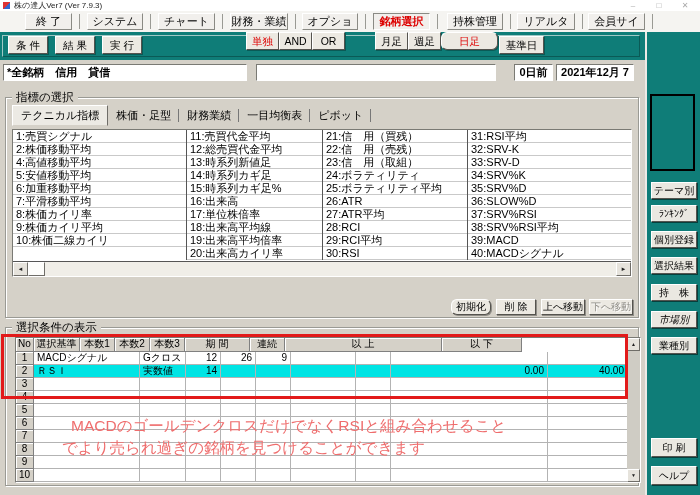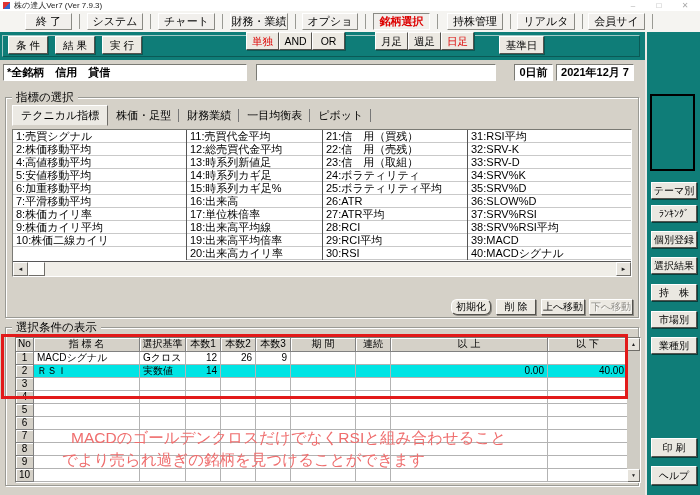--- a/index.html
+++ b/index.html
@@ -90,21 +90,21 @@
   .c5{width:35px} .c6{width:65px} .c7{width:35px} .c8{width:157px} .c9{width:80px}
   .vscroll { position:absolute; right:0; top:0; width:13px; height:144px; background:#cfccc4; }
   .vbtn { position:absolute; left:0; width:13px; height:13px; background:#e6e3dc; border:1px solid;
           border-color:#ffffff #6f6d68 #6f6d68 #ffffff; font-size:5px; line-height:11px; text-align:center; color:#222; }
 
   
   .red-rect { position:absolute; left:1px; top:248px; width:627px; height:65px;
               border:3px solid #e21a1a; z-index:5; pointer-events:none; }
   .annotation { position:absolute; left:62px; top:329px; z-index:6; color:#ef6d6d;
                 font-size:15.5px; line-height:22px; white-space:nowrap; }
-  .annotation .l1 { padding-left:9px;margin-top:12px; }
+  .annotation .l1 { padding-left:9px; }
 
   
   .sidebar { position:absolute; left:645px; top:32px; width:55px; height:463px; background:#0f7d78;
              border-left:2px solid #eceae6; }
   .black-rect { position:absolute; left:3px; top:62px; width:45px; height:77px;
                 border:2px solid #000; background:#0f7d78; }
   .side-btn { position:absolute; left:4px; width:46px; height:17px; line-height:15px; text-align:center;
               font-size:10px; background:#eae8e1; border:1px solid;
               border-color:#ffffff #55534e #55534e #ffffff; box-shadow:1px 1px 0 #063f3c; cursor:default; }
   .side-btn.tall { height:19px; line-height:17px; }
@@ -142,21 +142,21 @@
     <div class="tbtn" style="left:55px;width:40px;">結 果</div>
     <div class="tbtn" style="left:102px;width:40px;">実 行</div>
     <div class="btn-group" id="mode-group" style="left:246px;">
         <div class="tbtn redtxt" style="width: 33px;">単独</div>
         <div class="tbtn" style="width: 33px;">AND</div>
         <div class="tbtn" style="width: 33px;">OR</div>
       </div>
     <div class="btn-group" id="period-group" style="left:375px;">
         <div class="tbtn" style="width: 33px;">月足</div>
         <div class="tbtn" style="width: 33px;">週足</div>
-        <div class="tbtn redtxt" style="width: 33px;">日足</div>
+        <div class="tbtn redtxt" style="width: 57px; border-radius: 6px;">日足</div>
       </div>
     <div class="tbtn" style="left:499px;width:45px;">基準日</div>
   </div>
 
   <div class="filterbar">
     <div class="field" style="left:3px;width:244px;">*全銘柄　信用　貸借</div>
     <div class="field" style="left:256px;width:240px;"></div>
     <div class="field" style="left:514px;width:39px;text-align:center;">0日前</div>
     <div class="field" style="left:556px;width:78px;text-align:center;">2021年12月 7日</div>
   </div>
@@ -234,21 +234,20 @@
       <div class="act-btn" style="left:535px;top:201px;width:44px;">上へ移動</div>
       <div class="act-btn disabled" style="left:583px;top:201px;width:44px;">下へ移動</div>
     </div>
 
     <div class="groupbox" style="left:5px;top:241px;width:634px;height:159px;">
       <span class="group-label">選択条件の表示</span>
       <div class="cond-table">
         <div id="cond-rows">
             <div class="trow head">
               <div class="tcell c0">No</div>
-              <div class="tcell c1">指 標 名</div>
               <div class="tcell c2">選択基準</div>
               <div class="tcell c3">本数1</div>
               <div class="tcell c4">本数2</div>
               <div class="tcell c5">本数3</div>
               <div class="tcell c6">期 間</div>
               <div class="tcell c7">連続</div>
               <div class="tcell c8">以 上</div>
               <div class="tcell c9">以 下</div>
             </div>
             <div class="trow">
@@ -388,20 +387,20 @@
   </div>
 
   <div class="sidebar">
     <div class="black-rect"></div>
     <div id="side-nav">
         <div class="side-btn" style="top: 150px;">テーマ別</div>
         <div class="side-btn" style="top: 173px;">ﾗﾝｷﾝｸﾞ</div>
         <div class="side-btn" style="top: 199px;">個別登録</div>
         <div class="side-btn" style="top: 225px;">選択結果</div>
         <div class="side-btn" style="top: 252px;">持　株</div>
-        <div class="side-btn" style="top: 279px;">市場別</div>
+        <div class="side-btn" style="top: 279px; font-style: italic;">市場別</div>
         <div class="side-btn" style="top: 305px;">業種別</div>
       </div>
     <div class="side-btn tall" style="top:406px;">印  刷</div>
     <div class="side-btn tall" style="top:434px;">ヘルプ</div>
   </div>
 
 </div>
 
 </body></html>

